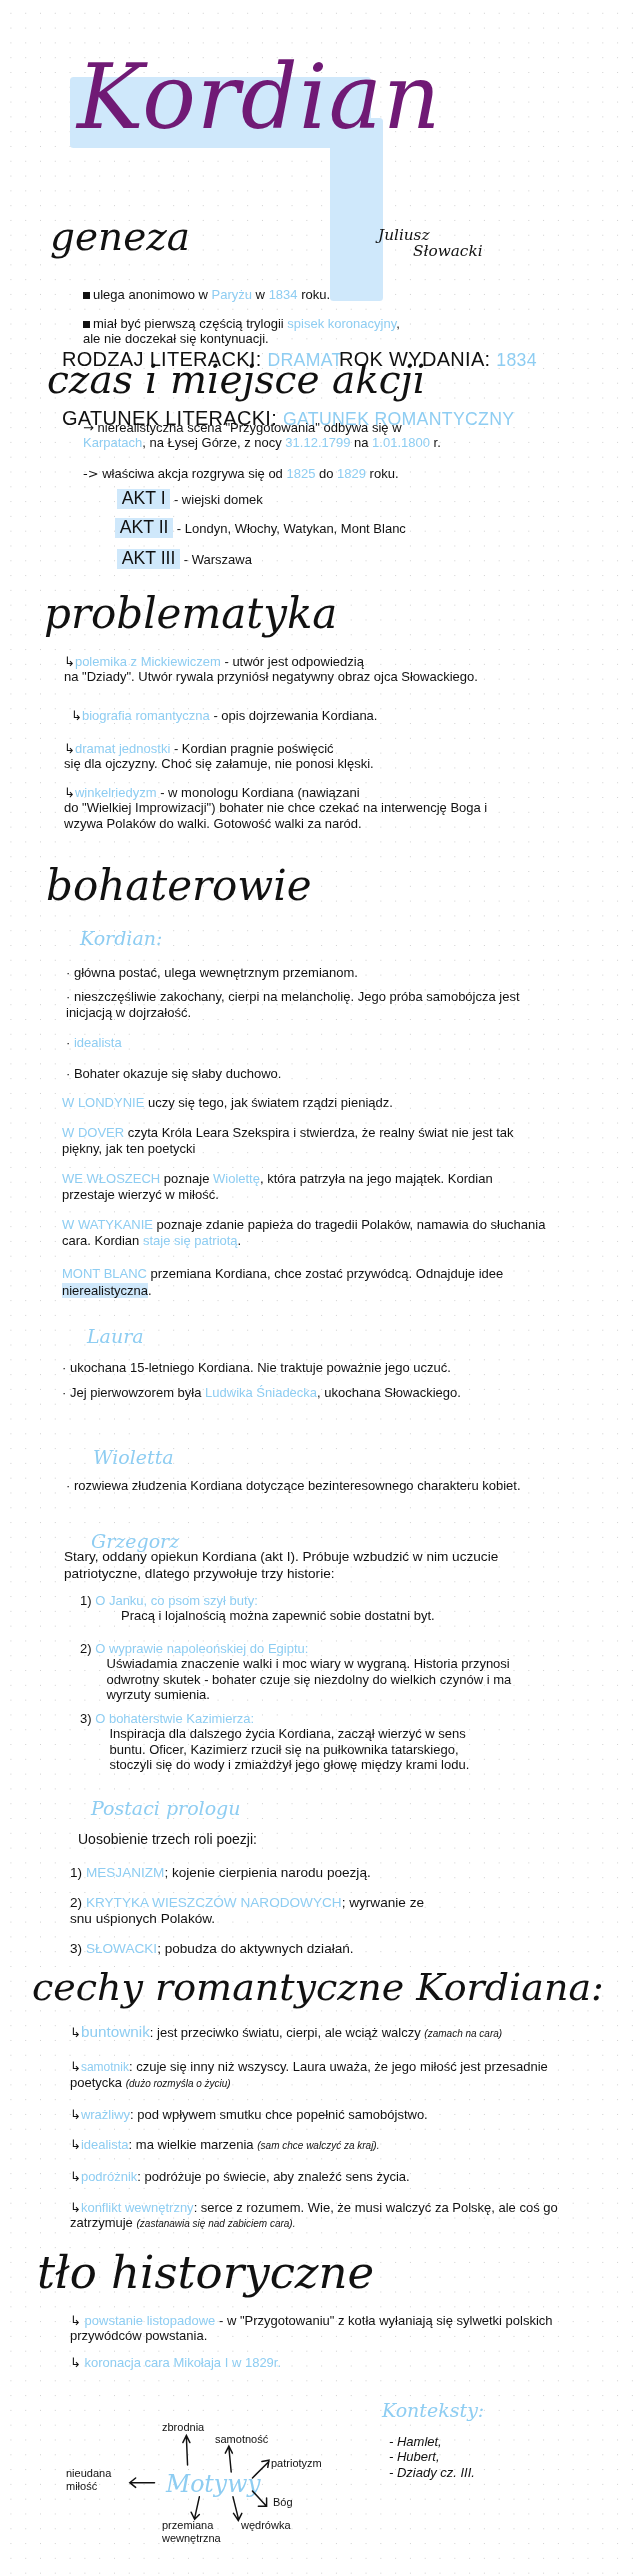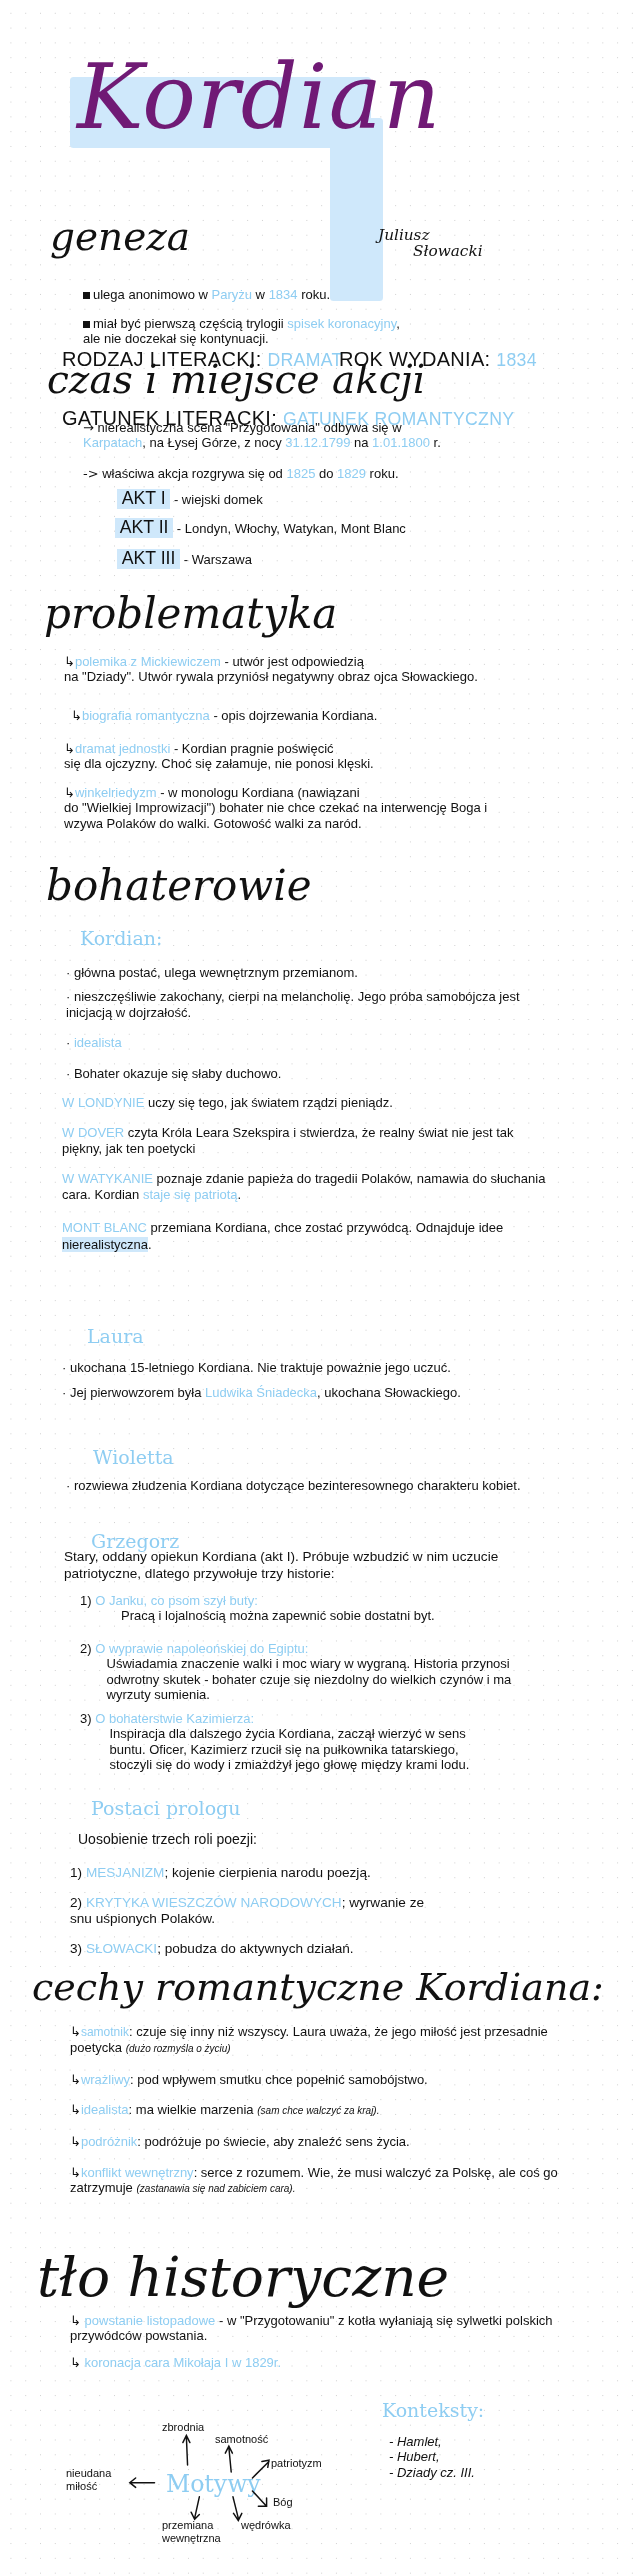--- a/index.html
+++ b/index.html
@@ -21,21 +21,21 @@
     left:77px; top:53px; line-height:1;
   }
   .title-bg { background:#cfe8fb; border-radius:3.5px; }
   .author { font-family:"DejaVu Serif", serif; font-style:italic; font-size:15.3px; line-height:1.05; }
   .meta { font-family:"Liberation Sans Narrow","Liberation Sans", sans-serif; font-size:20px; letter-spacing:0.3px; }
   .meta .acc { font-size:17.7px; }
   .h1 {
     font-family:"DejaVu Serif", serif; font-style:italic; font-size:39px; line-height:1;
   }
   .body-txt { font-family:"Liberation Sans", sans-serif; font-size:13px; line-height:15.3px; }
-  .sub { font-family:"DejaVu Serif", serif; font-size:19px; color:#8ecdf2; }
+  .sub { font-family:"DejaVu Serif", serif; font-style:italic; font-size:19px; color:#8ecdf2; }
   .arrow { font-family:"DejaVu Sans", sans-serif; }
   .akt { display:inline-block; padding:2.4px 4.7px; background:#cfe8fb; font-size:17.7px; font-family:"Liberation Sans", sans-serif; }
   .bul-sq { display:inline-block; width:6.5px; height:6.5px; background:#111; margin-right:3.5px; vertical-align:middle; }
   .small { font-size:10px; font-style:italic; }
   .mm { font-family:"Liberation Sans", sans-serif; font-size:11px; line-height:13px; }
   svg.arr { position:absolute; overflow:visible; }
 </style>
 </head>
 <body>
 
@@ -101,20 +101,21 @@
 <div class="abs sub" style="left:80px;top:927px;">Kordian:</div>
 <div class="abs body-txt" style="left:66px;top:965px;width:484px;line-height:16.5px;">
   <div style="margin-bottom:7px">· <span>główna postać, ulega wewnętrznym przemianom.</span></div>
   <div style="margin-bottom:13px">· <span>nieszczęśliwie zakochany, cierpi na melancholię. Jego próba samobójcza jest inicjacją w dojrzałość.</span></div>
   <div style="margin-bottom:15.3px">· <span class="acc">idealista</span></div>
   <div>· <span>Bohater okazuje się słaby duchowo.</span></div>
 </div>
 <div class="abs body-txt" style="left:62px;top:1095px;width:484px;line-height:16.5px;">
   <div style="margin-bottom:13px"><span class="acc">W LONDYNIE</span><span> uczy się tego, jak światem rządzi pieniądz.</span></div>
   <div style="margin-bottom:13px"><span class="acc">W DOVER</span><span> czyta Króla Leara Szekspira i stwierdza, że realny świat nie jest tak piękny, jak ten poetycki</span></div>
+  <div style="margin-bottom:13px"><span class="acc">WE WŁOSZECH</span><span> poznaje </span><span class="acc">Wiolettę</span><span>, która patrzyła na jego majątek. Kordian przestaje wierzyć w miłość.</span></div>
   <div style="margin-bottom:16.5px"><span class="acc">W WATYKANIE</span><span> poznaje zdanie papieża do tragedii Polaków, namawia do słuchania cara. Kordian </span><span class="acc">staje się patriotą</span><span>.</span></div>
   <div><span class="acc">MONT BLANC</span><span> przemiana Kordiana, chce zostać przywódcą. Odnajduje idee </span><span class="hl">nierealistyczna</span><span>.</span></div>
 </div>
 
 <div class="abs sub" style="left:87px;top:1325px;">Laura</div>
 <div class="abs body-txt" style="left:62px;top:1360px;width:460px;line-height:16.5px;">
   <div style="margin-bottom:8.3px">· <span>ukochana 15-letniego Kordiana. Nie traktuje poważnie jego uczuć.</span></div>
   <div>· <span>Jej pierwowzorem była </span><span class="acc">Ludwika Śniadecka</span><span>, ukochana Słowackiego.</span></div>
 </div>
 
@@ -141,28 +142,29 @@
 <div class="abs sub" style="left:91px;top:1797px;">Postaci prologu</div>
 <div class="abs body-txt" style="left:78px;top:1832px;font-size:14px;">Uosobienie trzech roli poezji:</div>
 <div class="abs body-txt" style="left:70px;top:1865px;width:378px;line-height:16.5px;font-size:13.6px;">
   <div style="margin-bottom:13px"><span>1)</span> <span class="acc">MESJANIZM</span><span>; kojenie cierpienia narodu poezją.</span></div>
   <div style="margin-bottom:13px"><span>2)</span> <span class="acc">KRYTYKA WIESZCZÓW NARODOWYCH</span><span>; wyrwanie ze snu uśpionych Polaków.</span></div>
   <div><span>3)</span> <span class="acc">SŁOWACKI</span><span>; pobudza do aktywnych działań.</span></div>
 </div>
 
 <div class="abs h1" style="left:32px;top:1968px;font-size:38px;">cechy romantyczne Kordiana:</div>
 <div class="abs body-txt" style="left:70px;top:2024px;width:519px;line-height:15.3px;">
+  <div style="margin-bottom:17.7px"><span class="arrow">↳</span><span class="acc" style="font-size:15.3px">buntownik</span><span>: jest przeciwko światu, cierpi, ale wciąż walczy</span> <span class="small">(zamach na cara)</span></div>
   <div style="margin-bottom:15.3px"><span class="arrow">↳</span><span class="acc" style="font-size:12px">samotnik</span><span>: czuje się inny niż wszyscy. Laura uważa, że jego miłość jest przesadnie poetycka</span> <span class="small">(dużo rozmyśla o życiu)</span></div>
   <div style="margin-bottom:15.3px"><span class="arrow">↳</span><span class="acc">wrażliwy</span><span>: pod wpływem smutku chce popełnić samobójstwo.</span></div>
   <div style="margin-bottom:15.3px"><span class="arrow">↳</span><span class="acc">idealista</span><span>: ma wielkie marzenia</span> <span class="small">(sam chce walczyć za kraj).</span></div>
   <div style="margin-bottom:15.3px"><span class="arrow">↳</span><span class="acc">podróżnik</span><span>: podróżuje po świecie, aby znaleźć sens życia.</span></div>
   <div><span class="arrow">↳</span><span class="acc">konflikt wewnętrzny</span><span>: serce z rozumem. Wie, że musi walczyć za Polskę, ale coś go zatrzymuje</span> <span class="small">(zastanawia się nad zabiciem cara).</span></div>
 </div>
 
-<div class="abs h1" style="left:37px;top:2250px;font-size:55px;">tło historyczne</div>
+<div class="abs h1" style="left:37px;top:2250px;font-size:45px;">tło historyczne</div>
 <div class="abs body-txt" style="left:70px;top:2313px;width:531px;">
   <span class="arrow">↳</span> <span class="acc">powstanie listopadowe</span><span> - w "Przygotowaniu" z kotła wyłaniają się sylwetki polskich przywódców powstania.</span>
 </div>
 <div class="abs body-txt" style="left:70px;top:2355px;">
   <span class="arrow">↳</span> <span class="acc">koronacja cara Mikołaja I w 1829r.</span>
 </div>
 
 <div class="abs mm" style="left:162px;top:2421px;">zbrodnia</div>
 <div class="abs mm" style="left:215px;top:2433px;">samotność</div>
 <div class="abs mm" style="left:271px;top:2457px;">patriotyzm</div>

